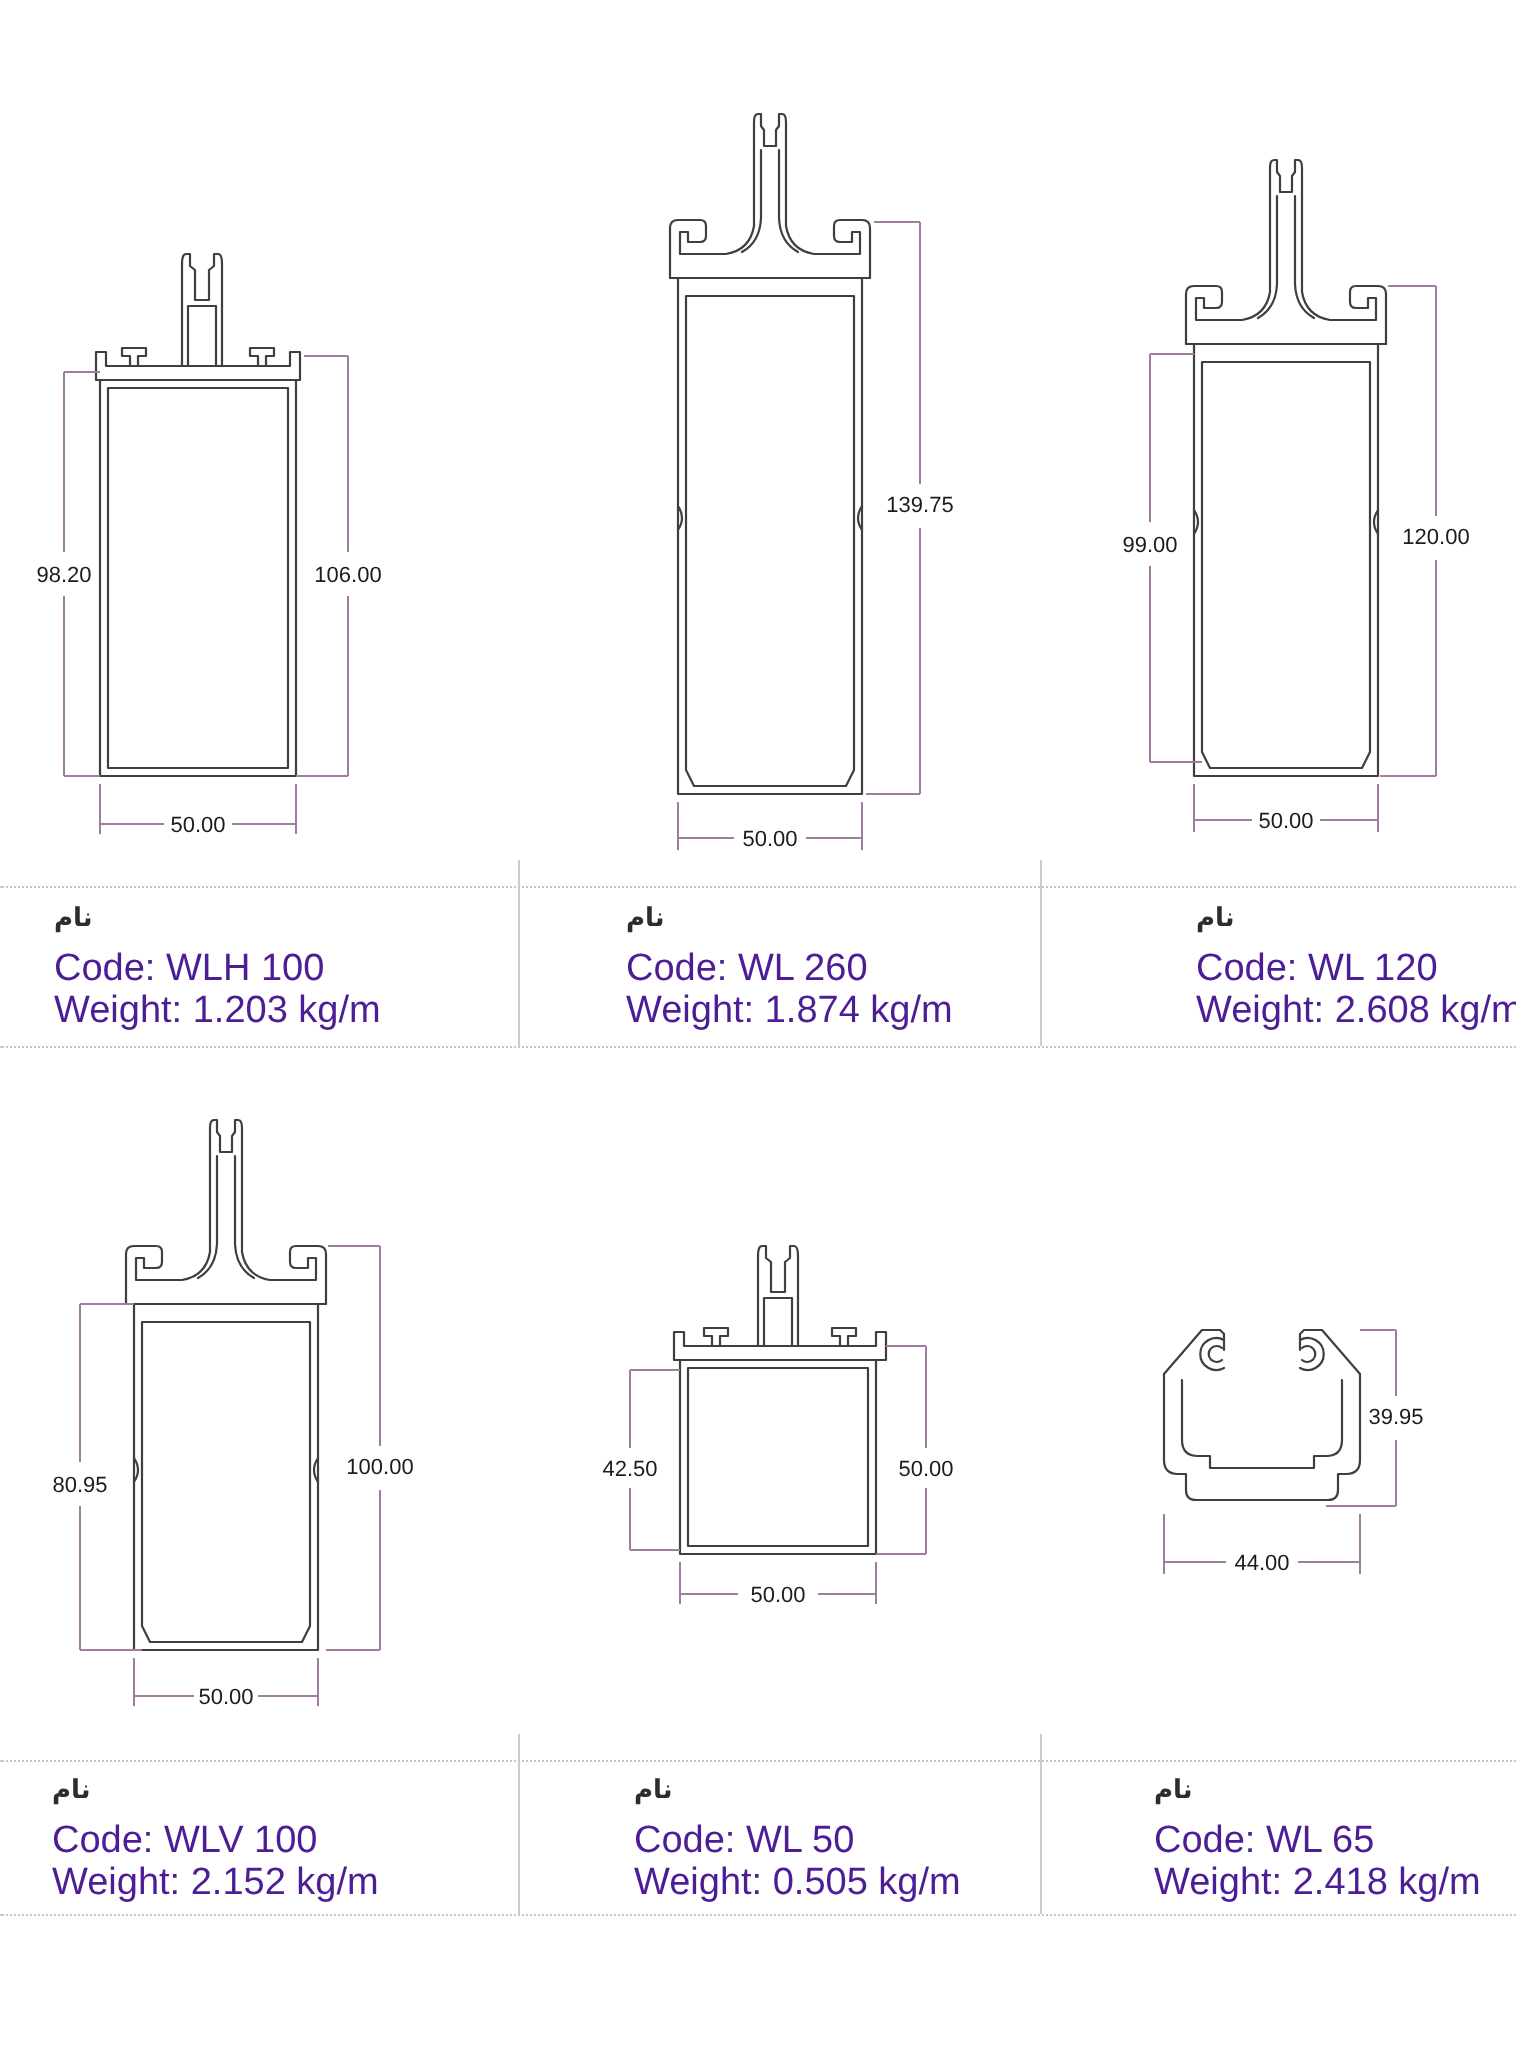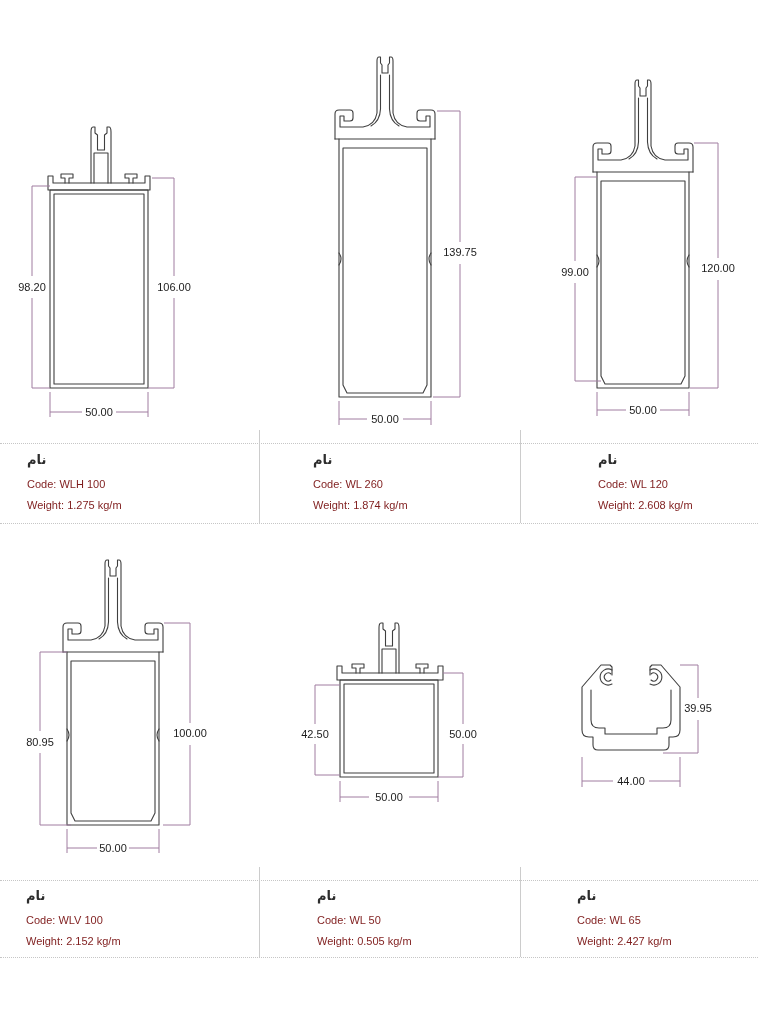--- a/index.html
+++ b/index.html
@@ -8,21 +8,21 @@
   .drawing{position:absolute;}
   svg{display:block;overflow:visible;}
   .outline{fill:none;stroke:#3f3f3f;stroke-width:1.1;stroke-linejoin:round;stroke-linecap:round;}
   .dim{fill:none;stroke:#a07ca0;stroke-width:1;}
   .dimtxt{font-family:"Liberation Sans",sans-serif;font-size:11px;fill:#1c1c1c;text-anchor:middle;}
   .hsep{position:absolute;left:0;width:758px;height:0;border-top:1px dotted #c6c6c6;}
   .vsep{position:absolute;width:0;border-left:1px solid #cccccc;}
   .cell{position:absolute;}
   .name{font-family:"DejaVu Sans","Liberation Sans",sans-serif;font-size:13px;font-weight:bold;
         color:#2d2d2d;margin-bottom:7px;}
-  .line{font-size:11px;line-height:21px;color:#7f1d1d;white-space:nowrap;}
+  .line{font-size:19px;line-height:21px;color:#4c1d95;white-space:nowrap;}
 </style>
 </head>
 <body>
 
 <div class="page">
 
   <div class="drawing" style="left:10px;top:120px;">
     <svg width="190" height="305" viewBox="0 0 190 305">
       <g class="outline">
         <path d="M38,70 V56 H43 V63 H135 V56 H140 V70 M38,70 H140"></path>
@@ -85,21 +85,21 @@
   </div>
 
   <div class="hsep" style="top:443px;"></div>
   <div class="hsep" style="top:523px;"></div>
   <div class="vsep" style="left:259px;top:430px;height:93px;"></div>
   <div class="vsep" style="left:520px;top:430px;height:93px;"></div>
 
   <div class="cell" style="left:27px;top:452px;">
     <div class="name">نام</div>
     <div class="line"><span>Code:</span> <span>WLH 100</span></div>
-    <div class="line"><span>Weight:</span> <span>1.275 kg/m</span></div>
+    <div class="line"><span>Weight:</span> <span>1.203 kg/m</span></div>
   </div>
   <div class="cell" style="left:313px;top:452px;">
     <div class="name">نام</div>
     <div class="line"><span>Code:</span> <span>WL 260</span></div>
     <div class="line"><span>Weight:</span> <span>1.874 kg/m</span></div>
   </div>
   <div class="cell" style="left:598px;top:452px;">
     <div class="name">نام</div>
     <div class="line"><span>Code:</span> <span>WL 120</span></div>
     <div class="line"><span>Weight:</span> <span>2.608 kg/m</span></div>
@@ -176,16 +176,16 @@
     <div class="line"><span>Weight:</span> <span>2.152 kg/m</span></div>
   </div>
   <div class="cell" style="left:317px;top:888px;">
     <div class="name">نام</div>
     <div class="line"><span>Code:</span> <span>WL 50</span></div>
     <div class="line"><span>Weight:</span> <span>0.505 kg/m</span></div>
   </div>
   <div class="cell" style="left:577px;top:888px;">
     <div class="name">نام</div>
     <div class="line"><span>Code:</span> <span>WL 65</span></div>
-    <div class="line"><span>Weight:</span> <span>2.427 kg/m</span></div>
+    <div class="line"><span>Weight:</span> <span>2.418 kg/m</span></div>
   </div>
 
 </div>
 
 </body></html>

